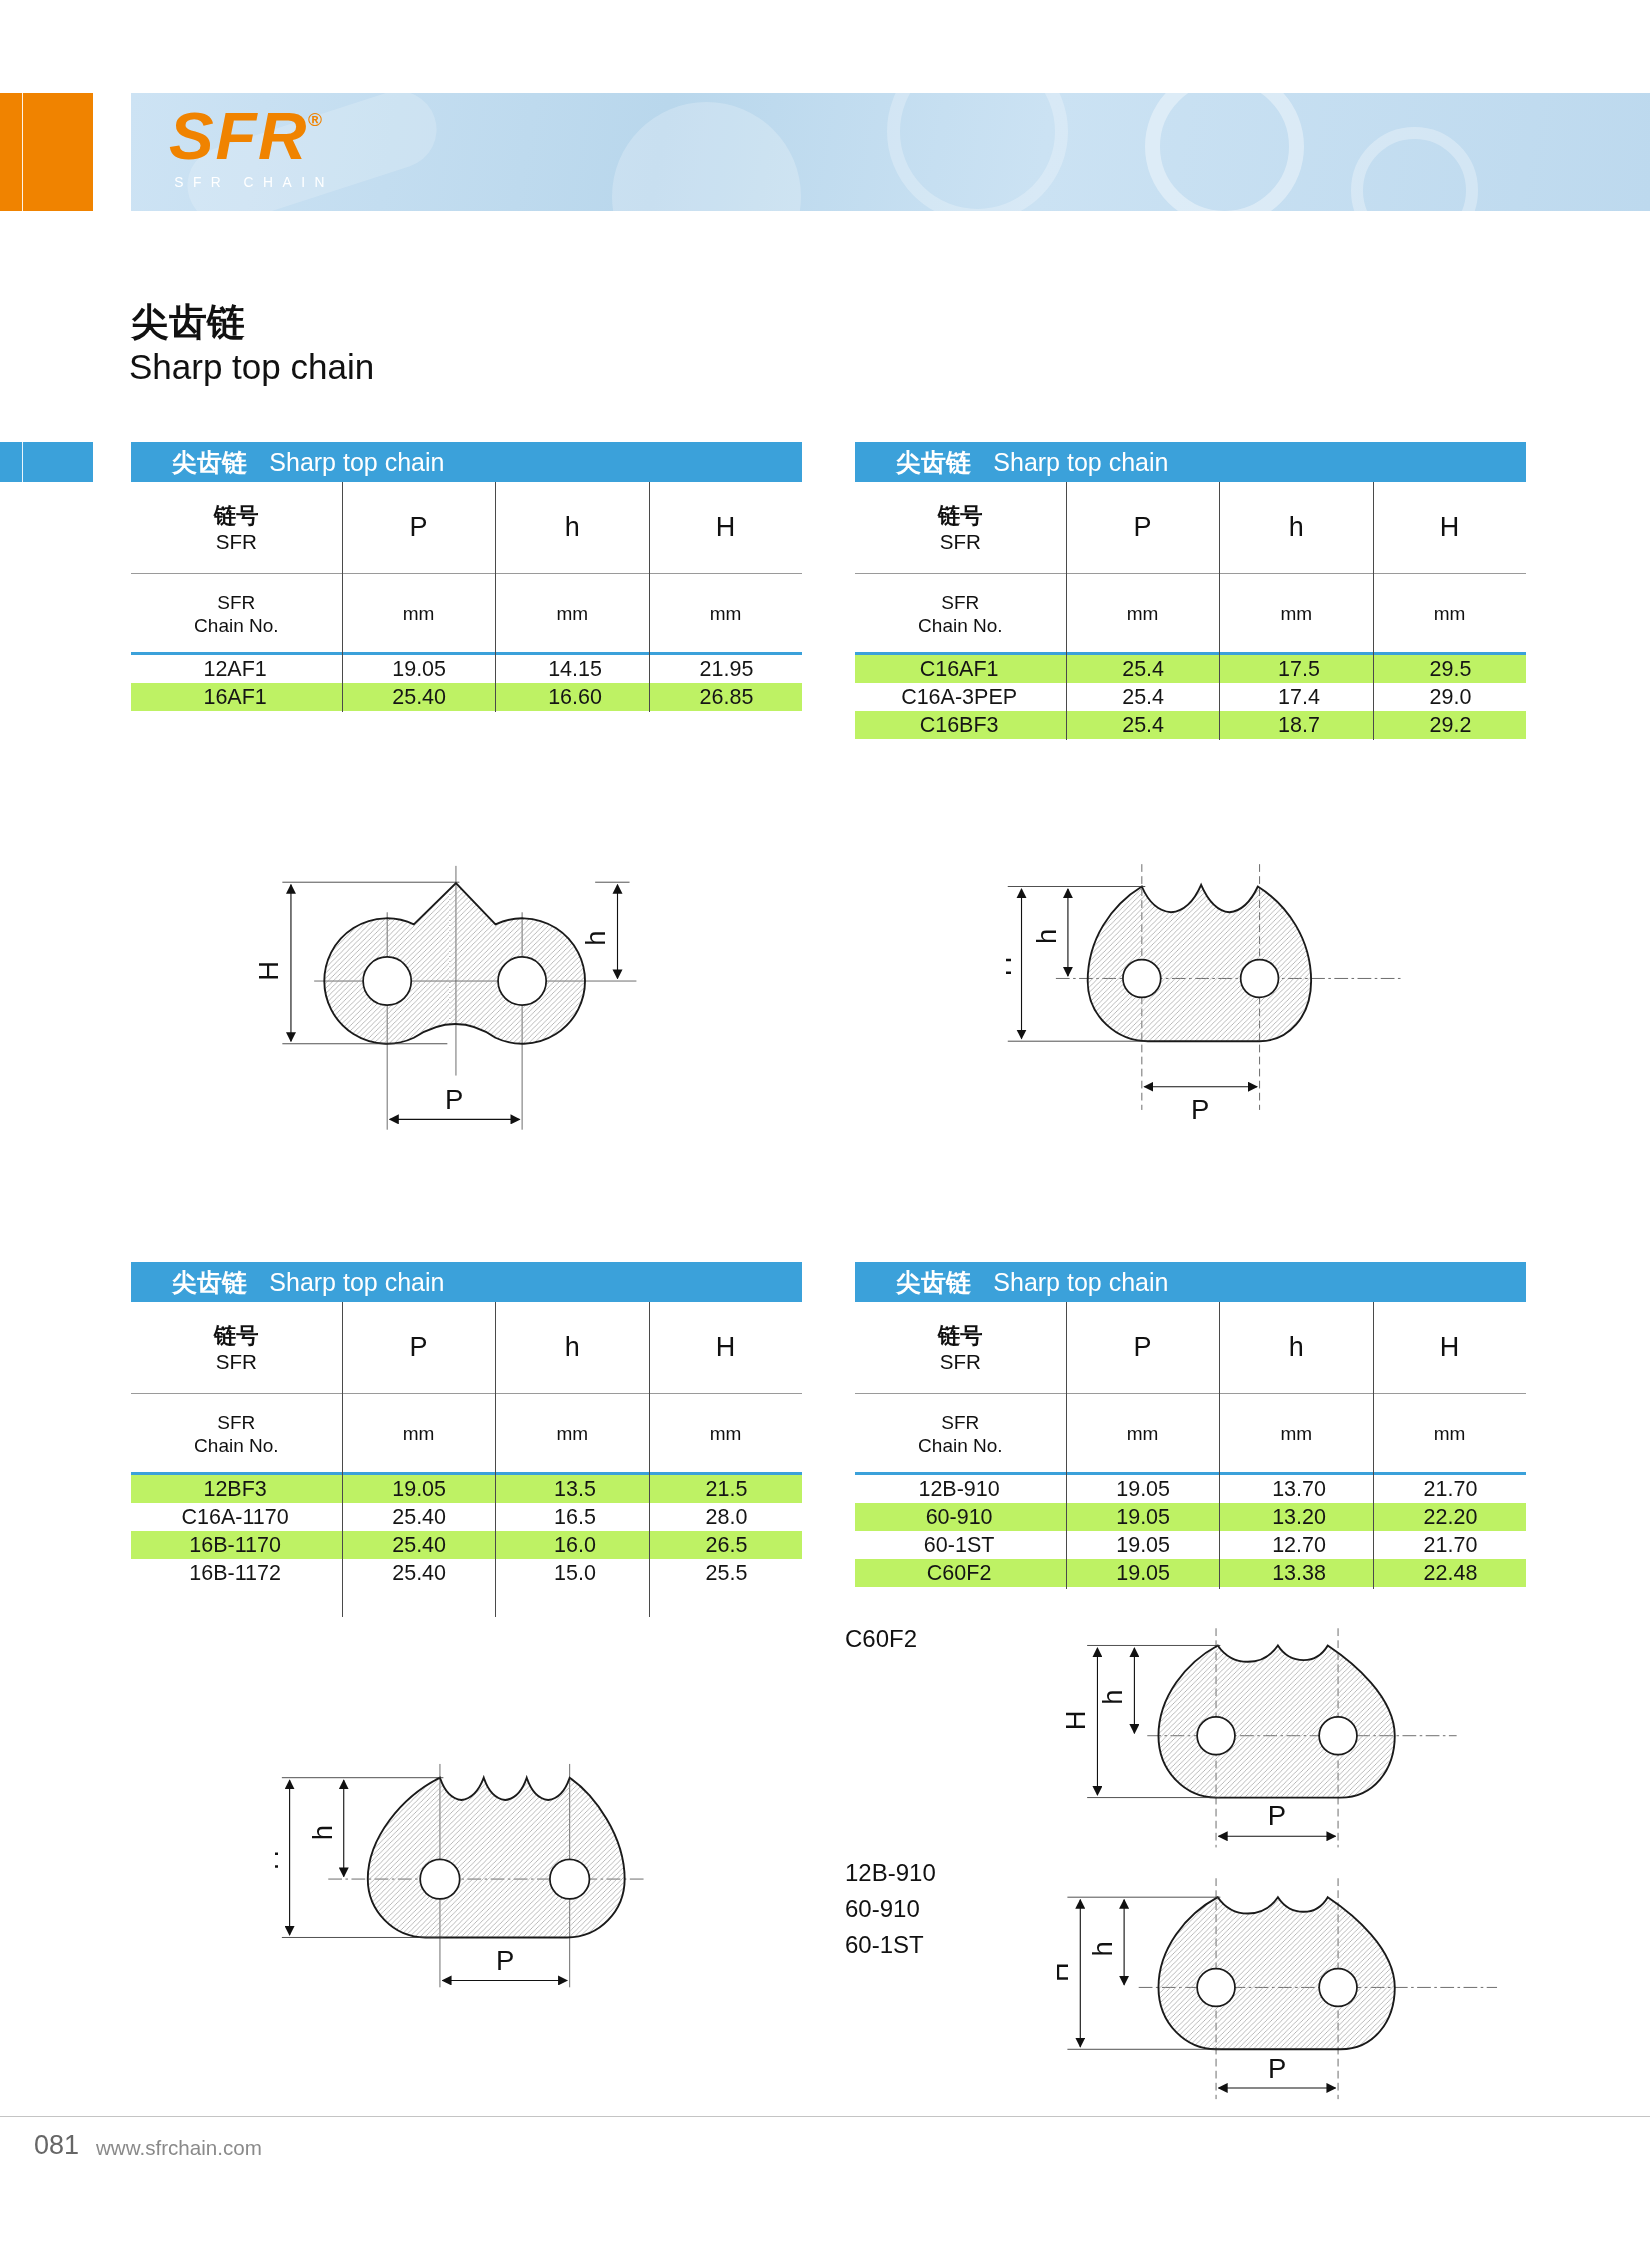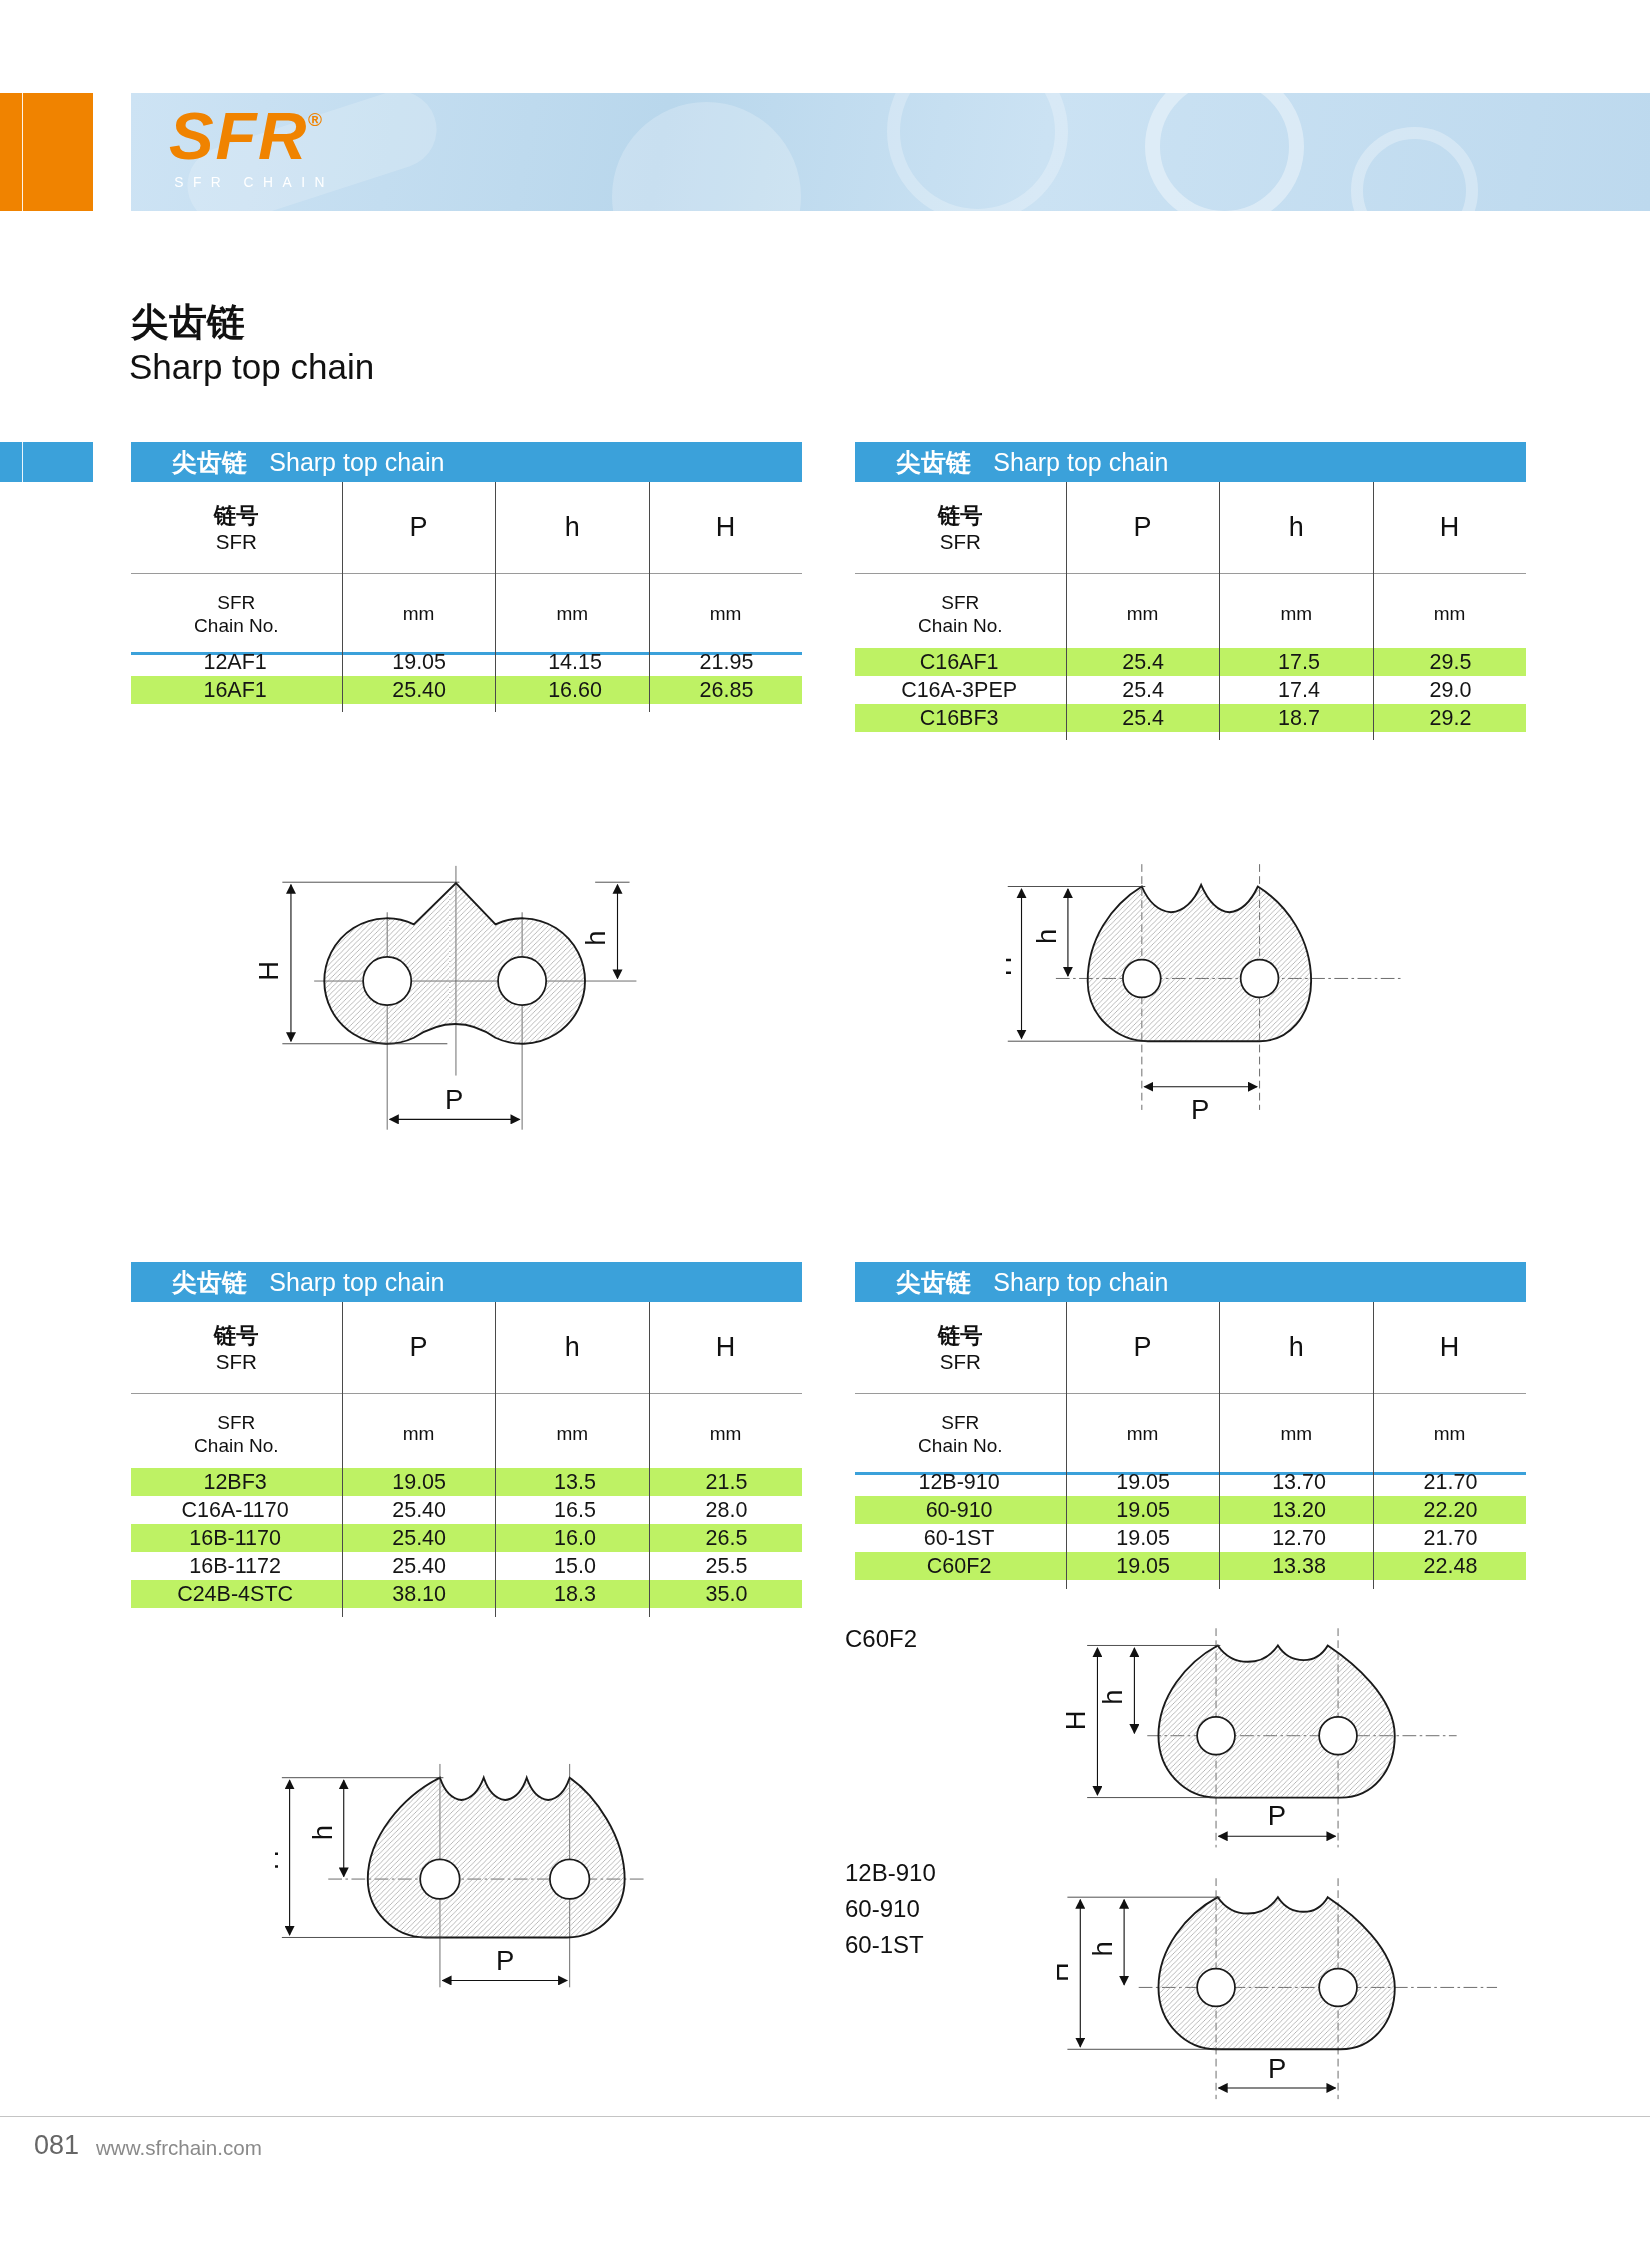--- a/index.html
+++ b/index.html
@@ -37,21 +37,21 @@
   .thead1{position:absolute;left:0;top:40px;width:100%;height:91px;display:flex;}
   .thead2{position:absolute;left:0;top:131px;width:100%;height:79px;display:flex;border-top:0.9px solid #9a9a9a;}
   .hc{display:flex;flex-direction:column;align-items:center;justify-content:center;text-align:center;}
   .c0{width:211px;justify-content:center;} .c1{width:154px;} .c2{width:154px;} .c3{width:153px;}
   .hzh{font-size:22.3px;font-weight:700;line-height:27px;}
   .hsub{font-size:20.6px;line-height:25px;}
   .sym{font-size:27px;}
   .hen{font-size:19px;line-height:23px;}
   .unit{font-size:19px;}
   .blueline{position:absolute;left:0;top:210px;right:0;height:3.4px;background:#3BA1DA;}
-  .tbody{position:absolute;left:0;top:206px;width:100%;}
+  .tbody{position:absolute;left:0;top:213px;width:100%;}
   .trow{display:flex;height:28px;}
   .trow.shaded{background:#bef264;}
   .tcell{text-align:center;font-size:21.5px;line-height:28px;color:#151515;}
   .tcell.c0{width:211px;} .tcell.c1{width:162px;} .tcell.c2{width:154px;} .tcell.c3{width:153px;}
   .vl{position:absolute;top:40px;bottom:0;width:0.9px;background:#4a4a4a;}
   .v1{left:211px;} .v2{left:364px;} .v3{left:518px;}
   
   .diag{position:absolute;}
   .body{stroke:#1a1a1a;stroke-width:2.2;}
   .hole{fill:#fff;stroke:#1a1a1a;stroke-width:2;}
@@ -229,26 +229,20 @@
           <span class="tcell c0">16B-1170</span>
           <span class="tcell c1">25.40</span>
           <span class="tcell c2">16.0</span>
           <span class="tcell c3">26.5</span>
         </div>
         <div class="trow">
           <span class="tcell c0">16B-1172</span>
           <span class="tcell c1">25.40</span>
           <span class="tcell c2">15.0</span>
           <span class="tcell c3">25.5</span>
-        </div>
-        <div class="trow shaded">
-          <span class="tcell c0">C24B-4STC</span>
-          <span class="tcell c1">38.10</span>
-          <span class="tcell c2">18.3</span>
-          <span class="tcell c3">35.0</span>
         </div>
       </div>
     <i class="vl v1"></i>
     <i class="vl v2"></i>
     <i class="vl v3"></i>
   </div>
 
   <div class="tbl pos-t4">
     <div class="tbar">
       <span class="tbar-zh">尖齿链</span>

